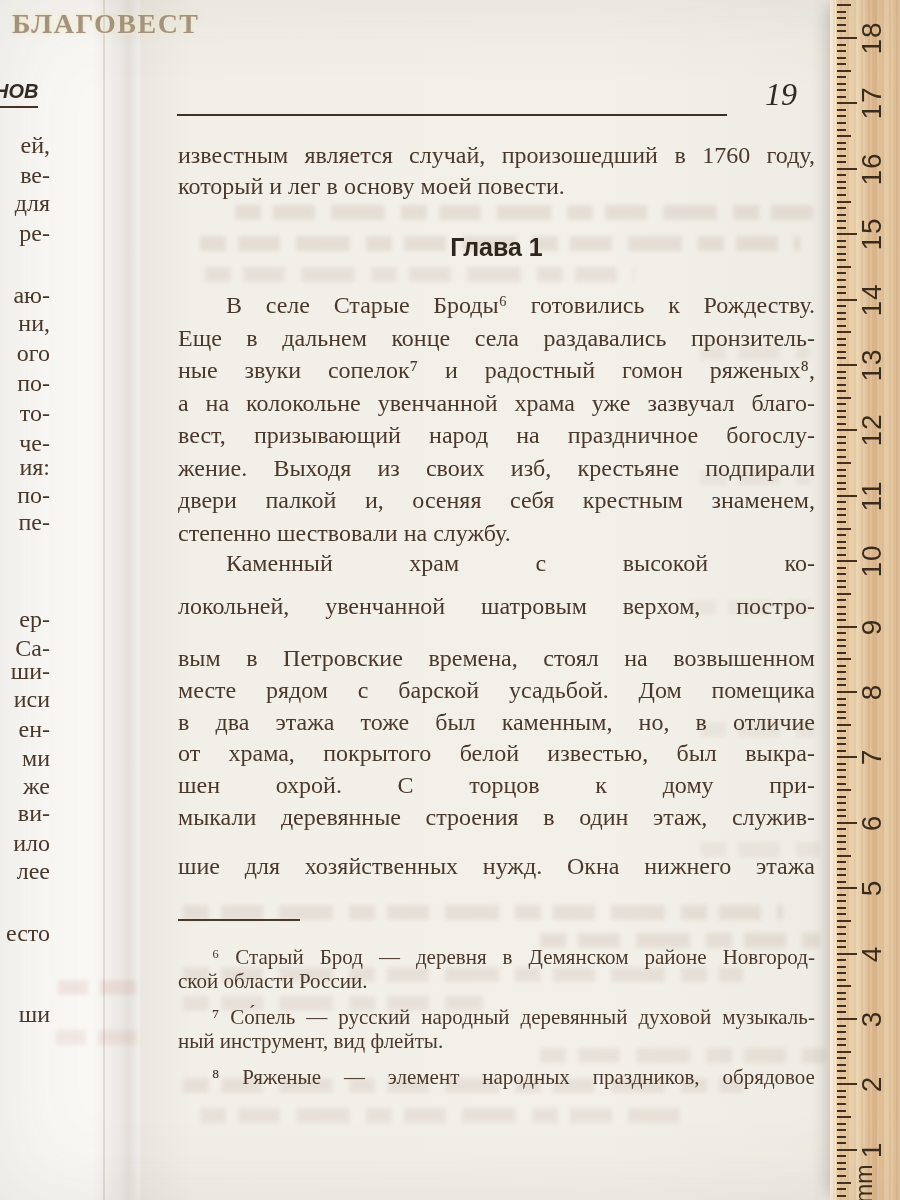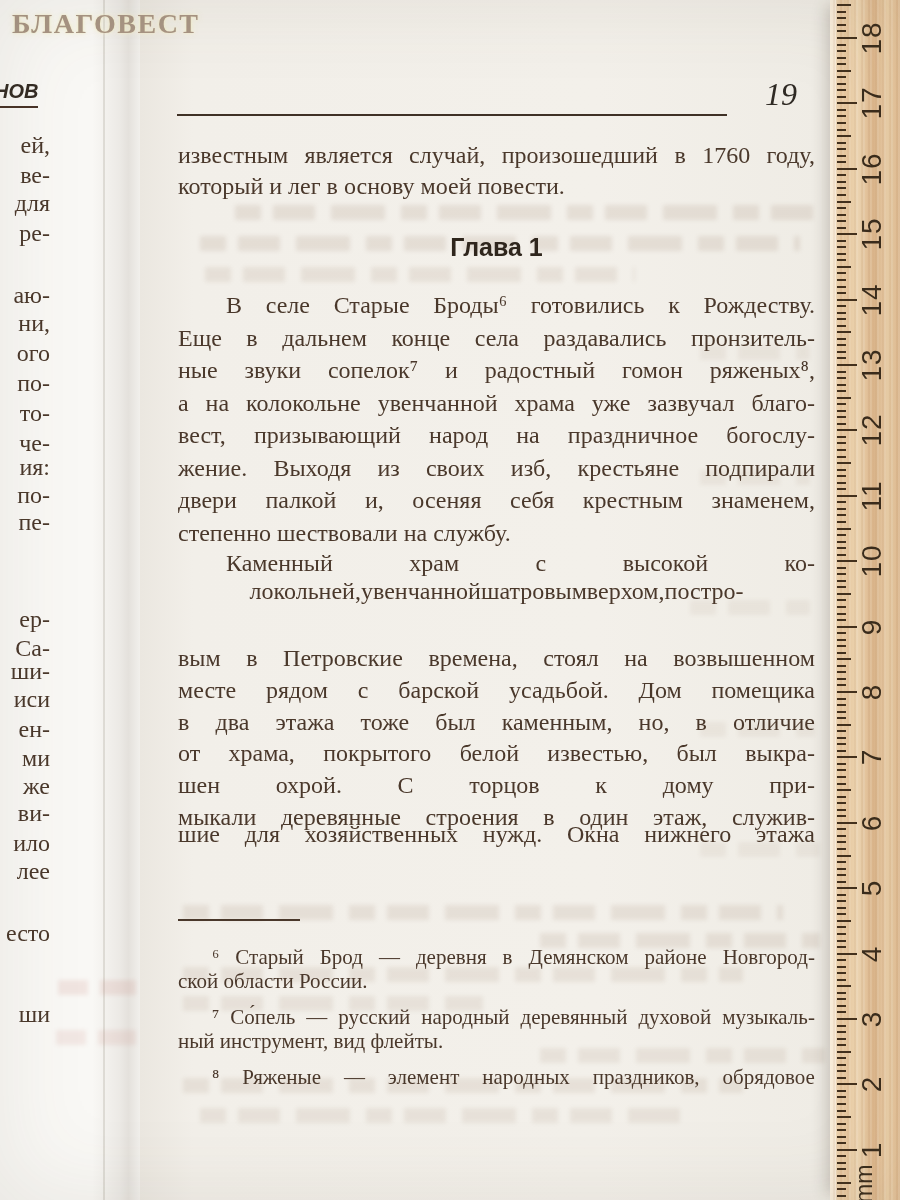--- a/index.html
+++ b/index.html
@@ -220,21 +220,21 @@
     </div>
 
   <div class="textcol" id="para3">
       <div class="tline ind" style="top: 0px;">
         <span>Каменный</span>
         <span>храм</span>
         <span>с</span>
         <span>высокой</span>
         <span>ко-</span>
       </div>
-      <div class="tline" style="top: 28px; justify-content: center;">
+      <div class="tline" style="top: 43px;">
         <span>локольней,</span>
         <span>увенчанной</span>
         <span>шатровым</span>
         <span>верхом,</span>
         <span>постро-</span>
       </div>
       <div class="tline" style="top: 95.1px;">
         <span>вым</span>
         <span>в</span>
         <span>Петровские</span>
@@ -283,21 +283,21 @@
       </div>
       <div class="tline" style="top: 253.6px;">
         <span>мыкали</span>
         <span>деревянные</span>
         <span>строения</span>
         <span>в</span>
         <span>один</span>
         <span>этаж,</span>
         <span>служив-</span>
       </div>
-      <div class="tline" style="top: 271px;">
+      <div class="tline" style="top: 303px;">
         <span>шие</span>
         <span>для</span>
         <span>хозяйственных</span>
         <span>нужд.</span>
         <span>Окна</span>
         <span>нижнего</span>
         <span>этажа</span>
       </div>
     </div>
 

